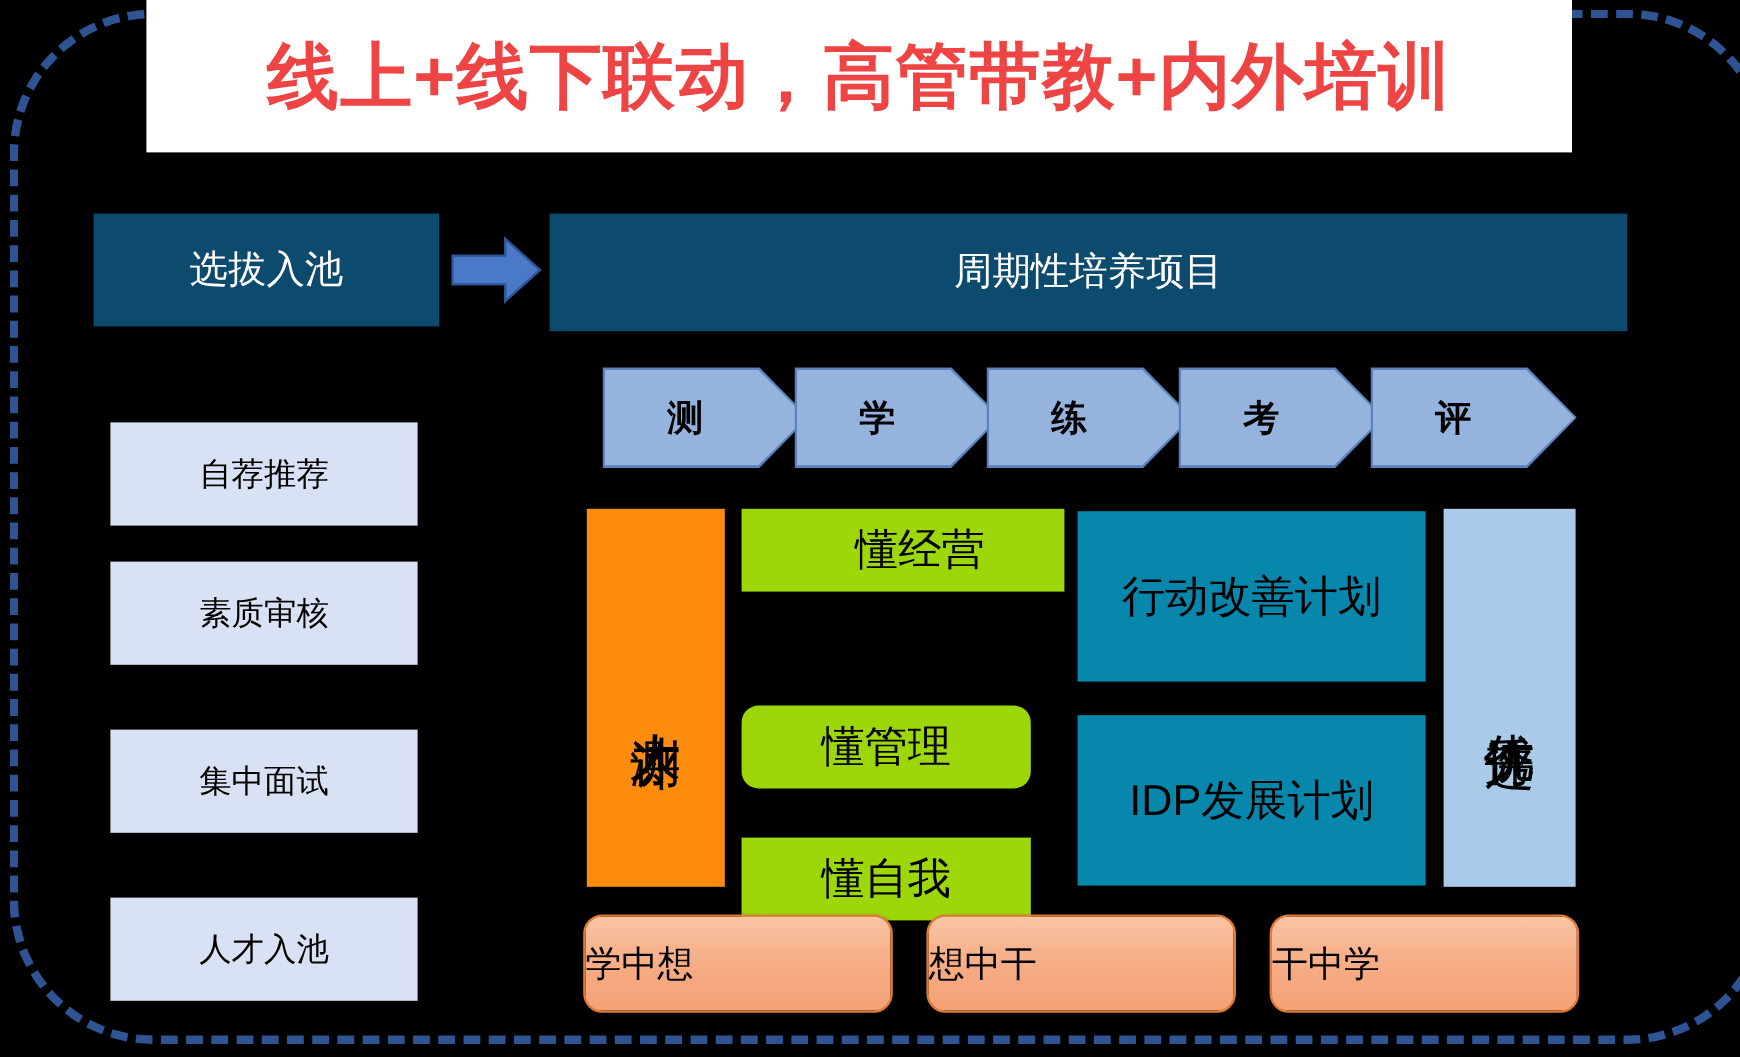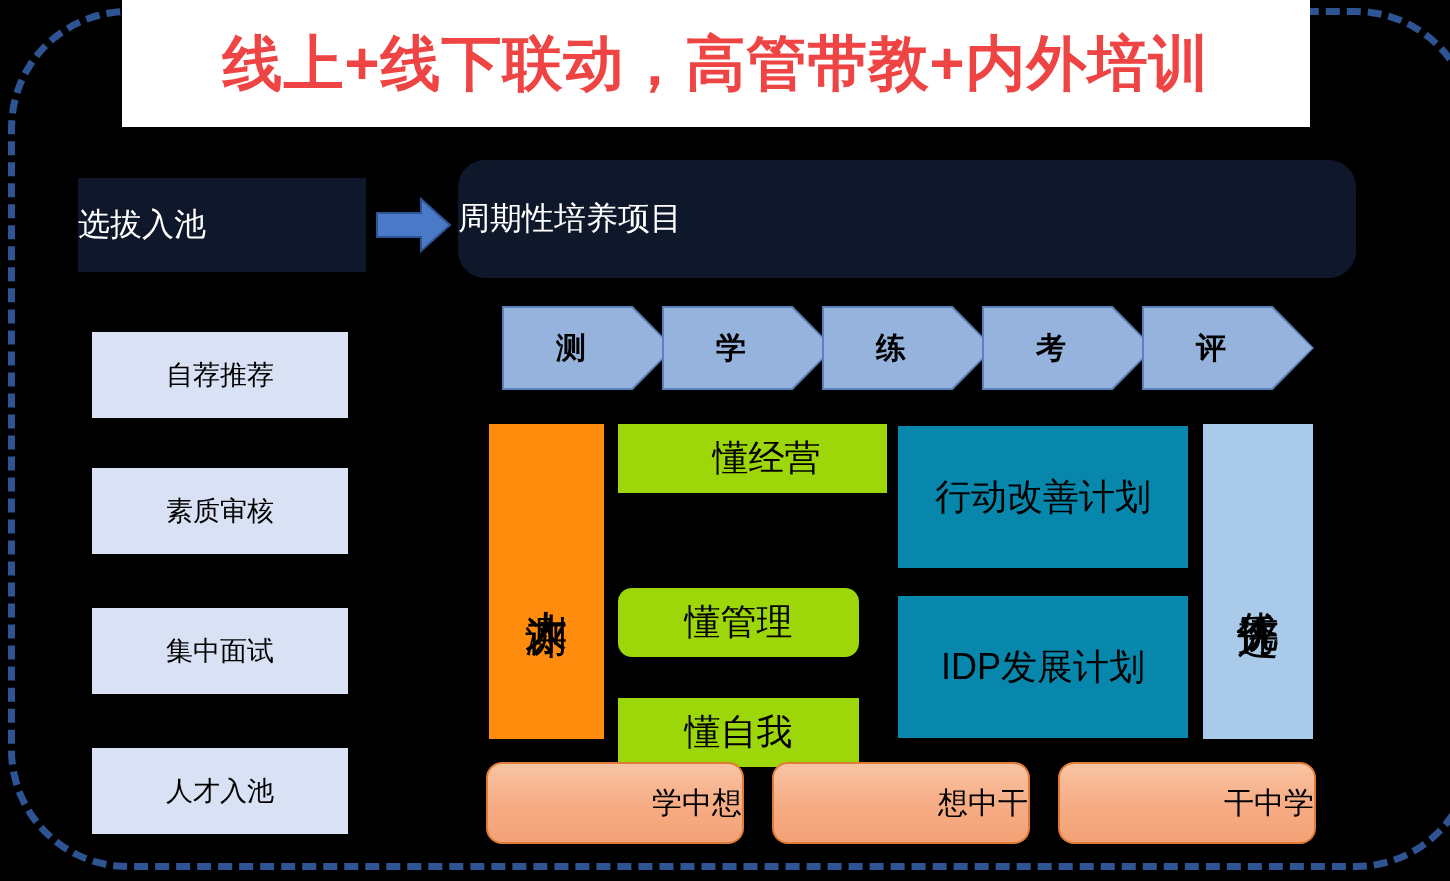--- a/index.html
+++ b/index.html
@@ -51,30 +51,30 @@
     font-weight: bold;
     color: #ef4444;
     letter-spacing: 1px;
     white-space: nowrap;
     line-height: 1;
   }
 
   
   .hdr {
     position: absolute;
-    background: #0f172a;
+    background: #0c4a6e;
     color: #ffffff;
     display: flex;
     align-items: center;
-    justify-content: flex-start;
+    justify-content: center;
     font-size: 32px;
     box-shadow: 2px 2px 3px rgba(0,0,0,0.45);
   }
   #hdr-left  { left: 78px;  top: 178px; width: 288px; height: 94px; }
-  #hdr-right { left: 458px; top: 160px; width: 898px; height: 118px; border-radius: 27px; }
+  #hdr-right { left: 458px; top: 178px; width: 898px; height: 98px; }
 
   
   .big-arrow {
     position: absolute;
     left: 376px;
     top: 196px;
     width: 76px;
     height: 58px;
   }
 
@@ -85,21 +85,21 @@
     width: 256px;
     height: 86px;
     background: #d9e1f4;
     color: #000000;
     display: flex;
     align-items: center;
     justify-content: center;
     font-size: 27px;
     box-shadow: 2px 2px 3px rgba(0,0,0,0.4);
   }
-  #lbox-0 { top: 332px; align-items: center; }
+  #lbox-0 { top: 352px; align-items: center; }
   #lbox-1 { top: 468px; }
   #lbox-2 { top: 608px; }
   #lbox-3 { top: 748px; }
 
   
   .chev-row {
     position: absolute;
     left: 502px;
     top: 306px;
     width: 810px;
@@ -208,21 +208,21 @@
   .sbox {
     position: absolute;
     top: 762px;
     width: 258px;
     height: 82px;
     border-radius: 16px;
     border: 2px solid #e07c38;
     background: linear-gradient(to bottom, #f8c4a3 0%, #f6ab83 55%, #f4a277 100%);
     display: flex;
     align-items: center;
-    justify-content: flex-end;
+    justify-content: flex-start;
     font-size: 30px;
     color: #000000;
     box-sizing: border-box;
     box-shadow: 1px 2px 3px rgba(0,0,0,0.4);
   }
   #sbox-0 { left: 486px; }
   #sbox-1 { left: 772px; }
   #sbox-2 { left: 1058px; }
 </style>
 </head>

